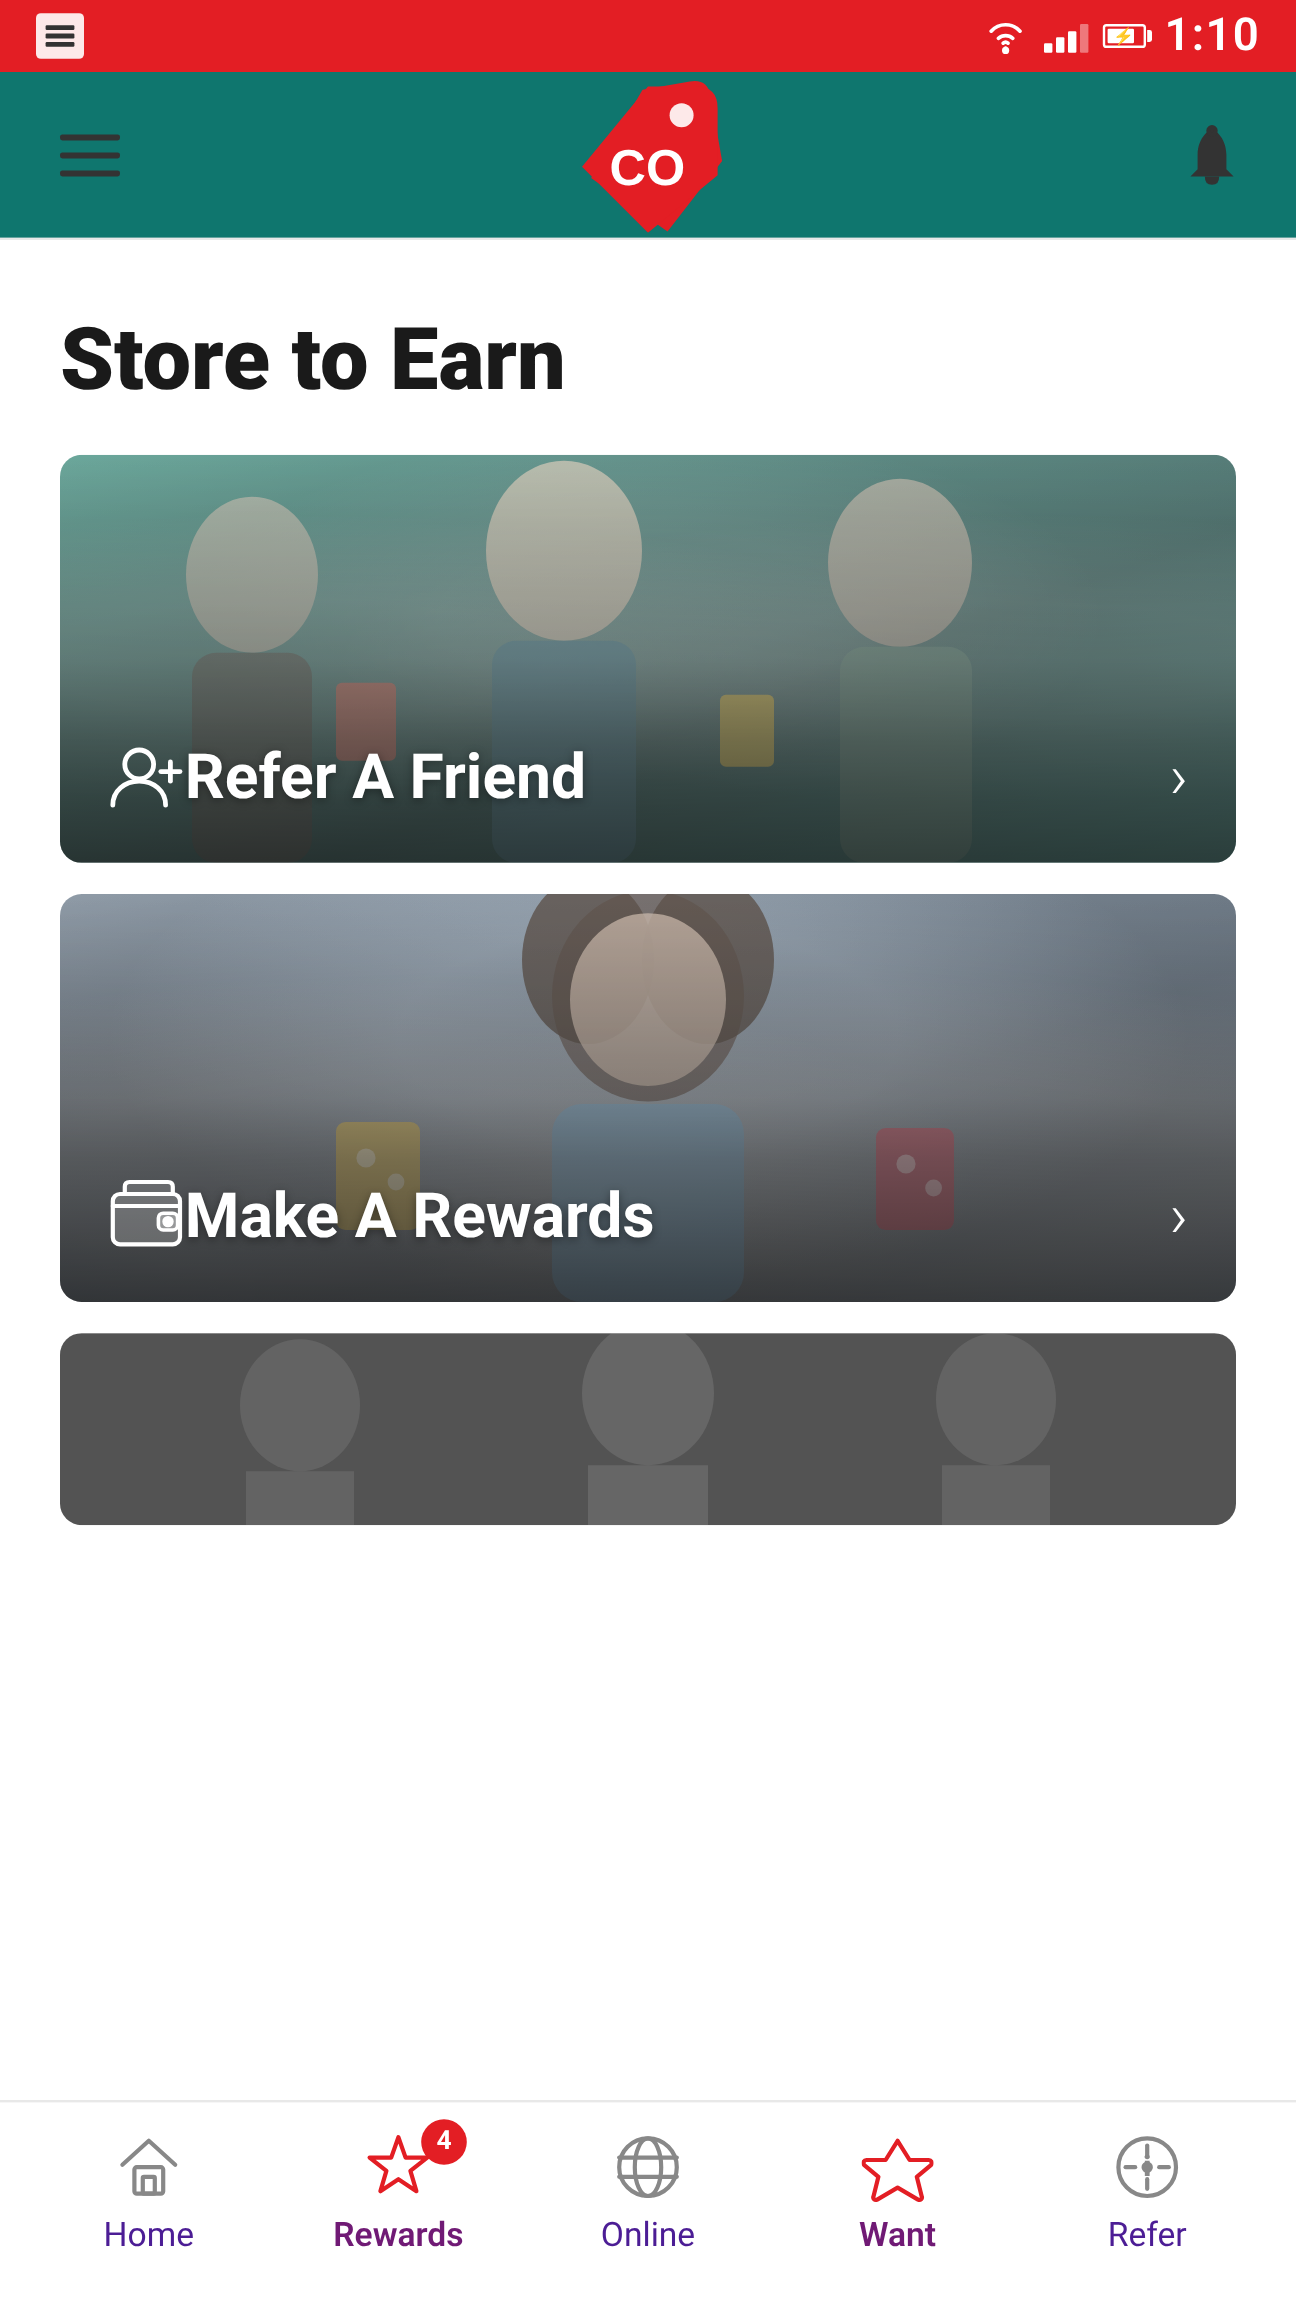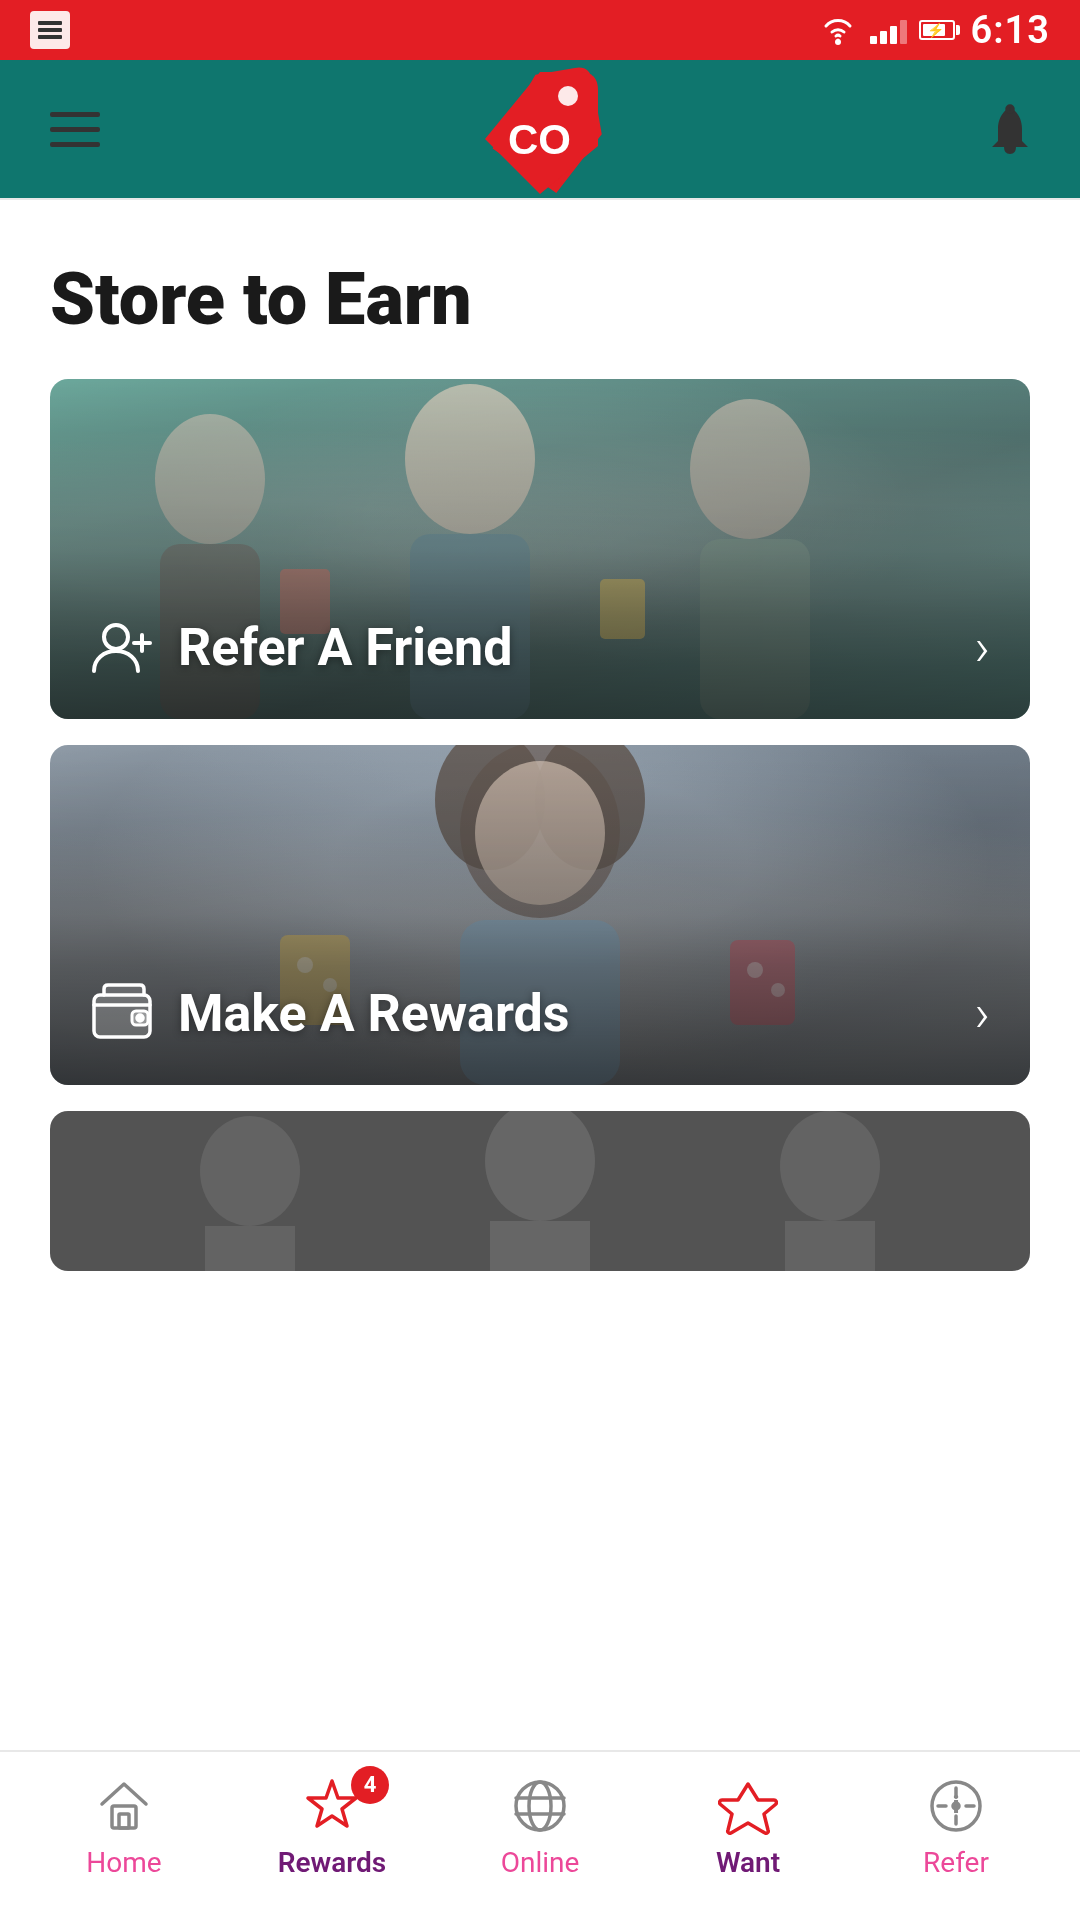--- a/index.html
+++ b/index.html
@@ -249,21 +249,20 @@
       left: 40px;
       right: 40px;
       display: flex;
       align-items: center;
       justify-content: space-between;
     }
 
     .card-left {
       display: flex;
       align-items: center;
-      gap: 24px;
     }
 
     .card-label {
       font-size: 52px;
       font-weight: 700;
       color: white;
       text-shadow: 0 2px 8px rgba(0,0,0,0.4);
     }
 
     .card-arrow {
@@ -311,21 +310,21 @@
       justify-content: center;
     }
 
     .nav-icon svg {
       width: 60px;
       height: 60px;
     }
 
     .nav-label {
       font-size: 28px;
-      color: #ec4899;
+      color: #4c1d95;
     }
 
     .nav-label.active {
       color: #701a75;
       font-weight: 600;
     }
 
     .nav-icon.active svg path,
     .nav-icon.active svg circle,
     .nav-icon.active svg rect,
@@ -399,21 +398,21 @@
         <div class="signal-bar" style="height:24px; opacity:0.4"></div>
       </div>
 
       <div class="battery-icon">
         <div class="battery-body">
           <div class="battery-fill"></div>
           <span class="battery-bolt">⚡</span>
         </div>
       </div>
     </div>
-    <span class="status-time">6:13</span>
+    <span class="status-time">1:10</span>
   </div>
 </div>
 
 <div class="header">
   <div class="menu-icon">
     <div class="menu-line"></div>
     <div class="menu-line"></div>
     <div class="menu-line"></div>
   </div>
 

